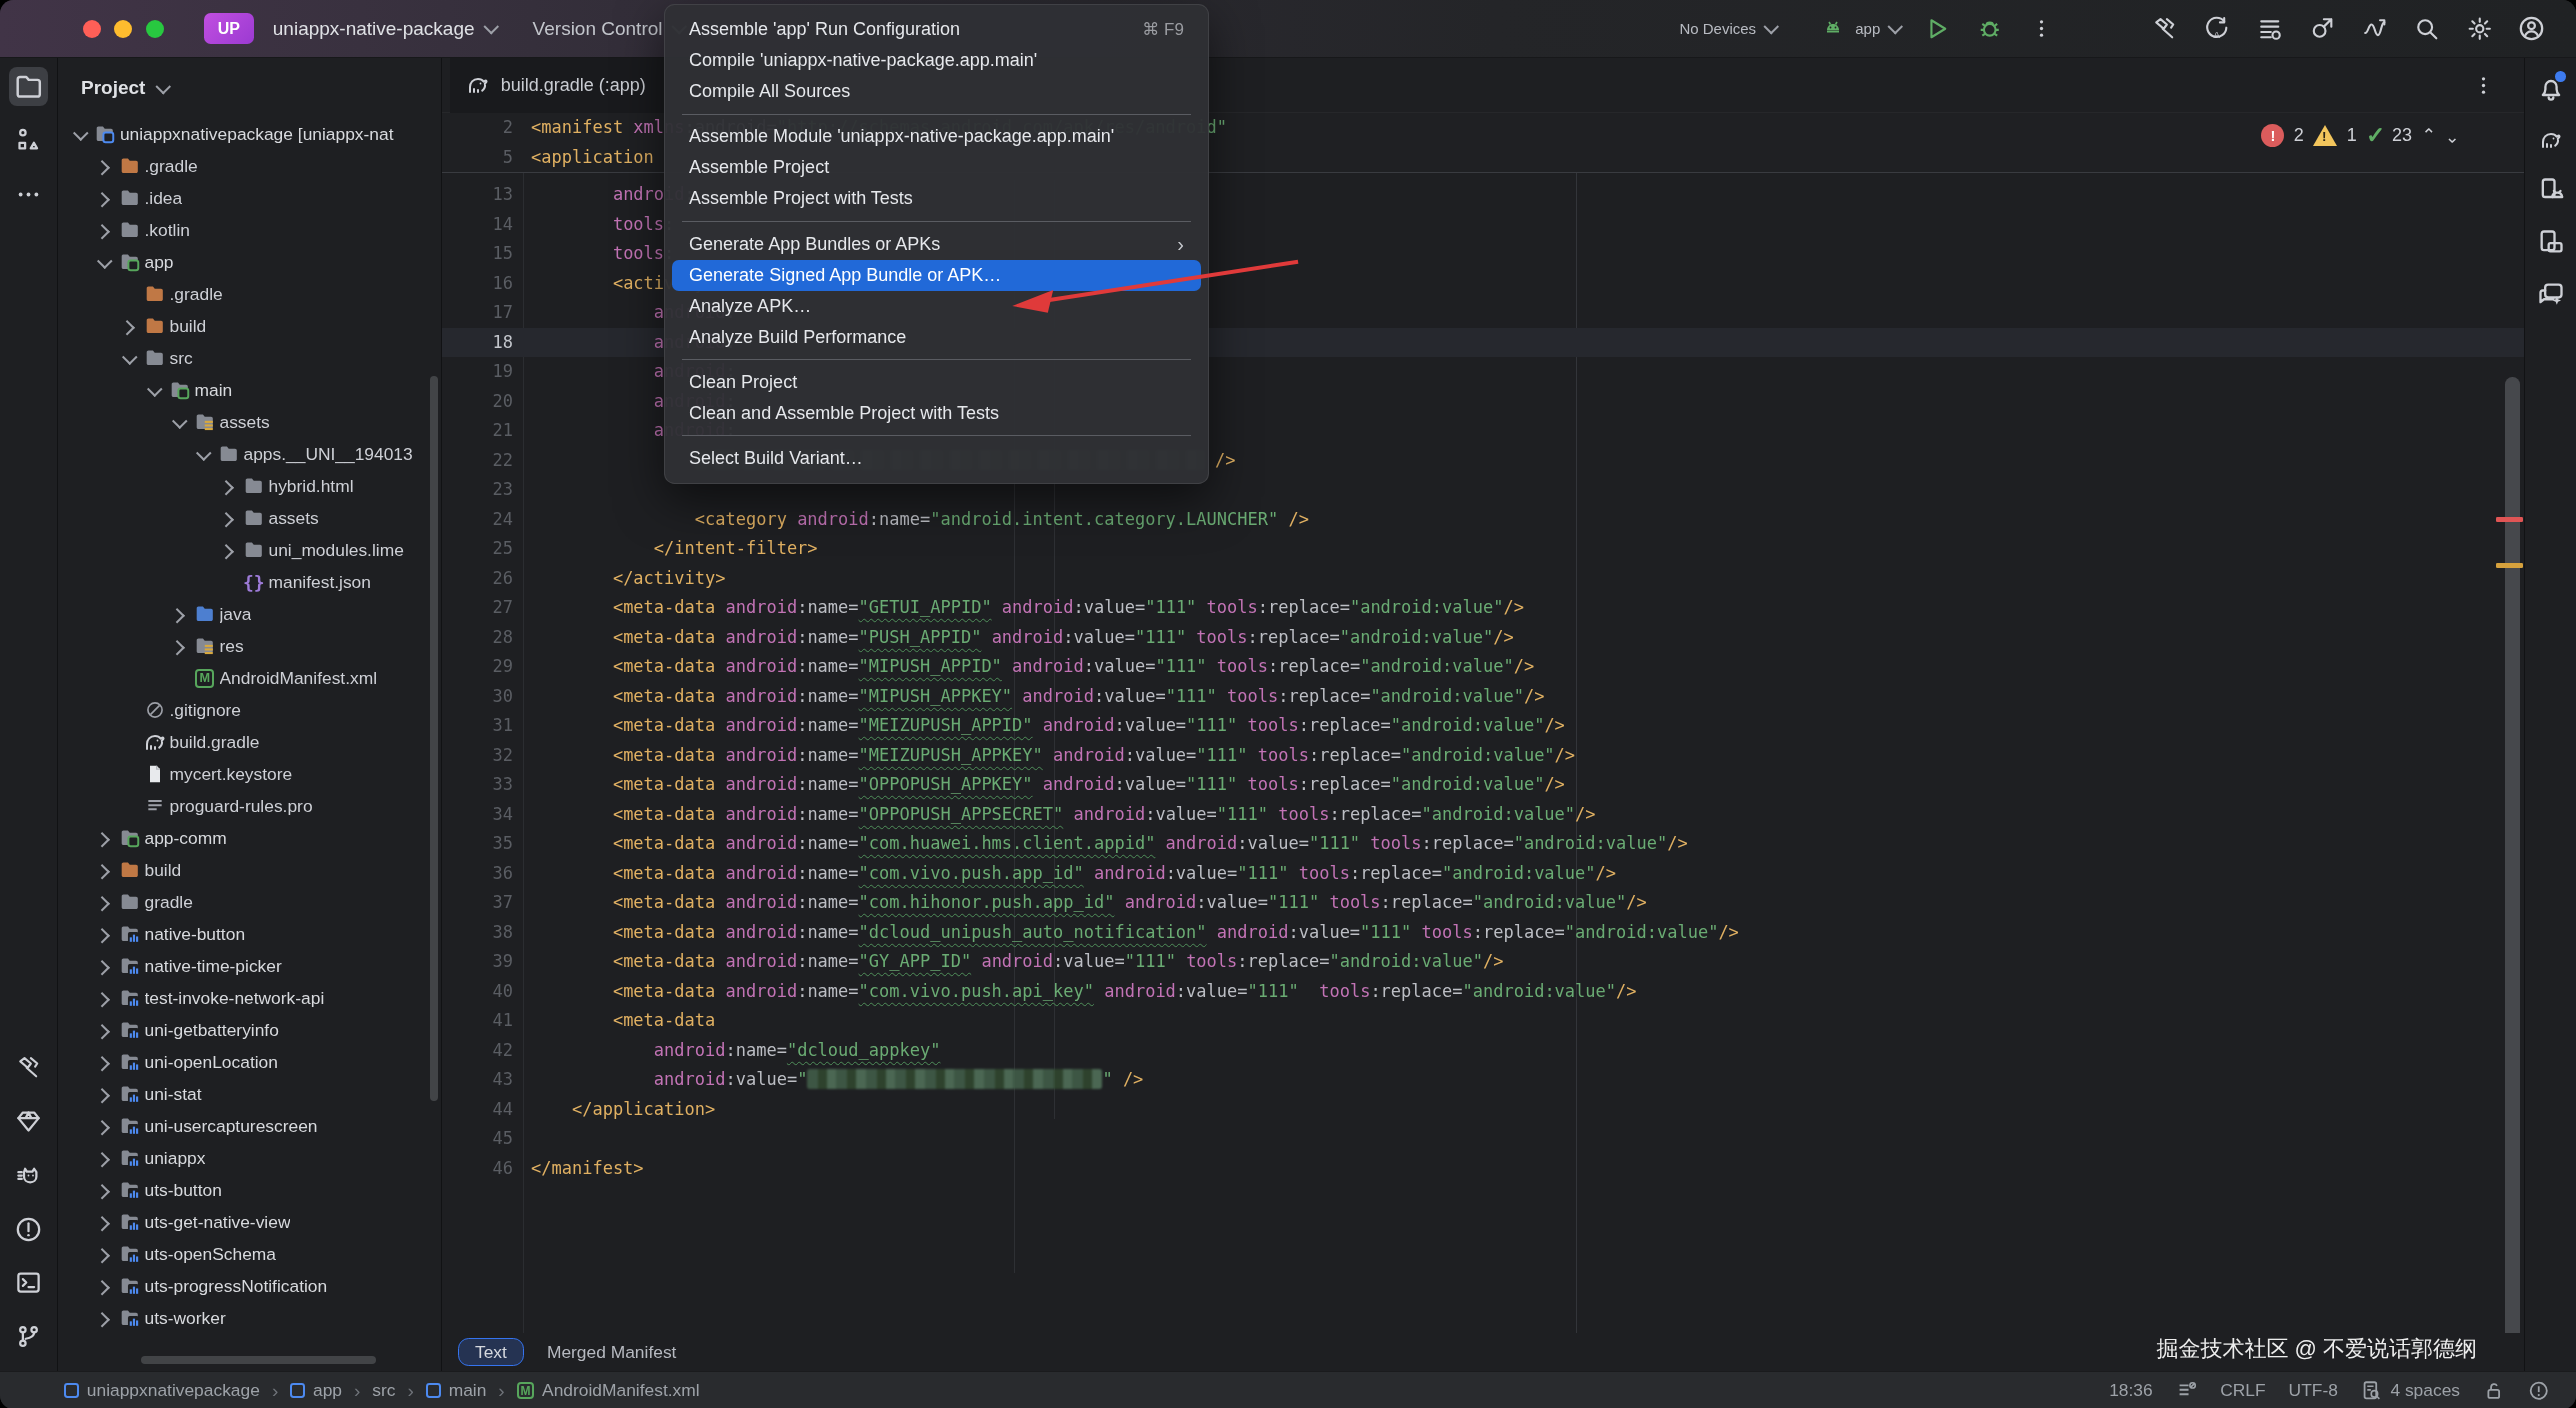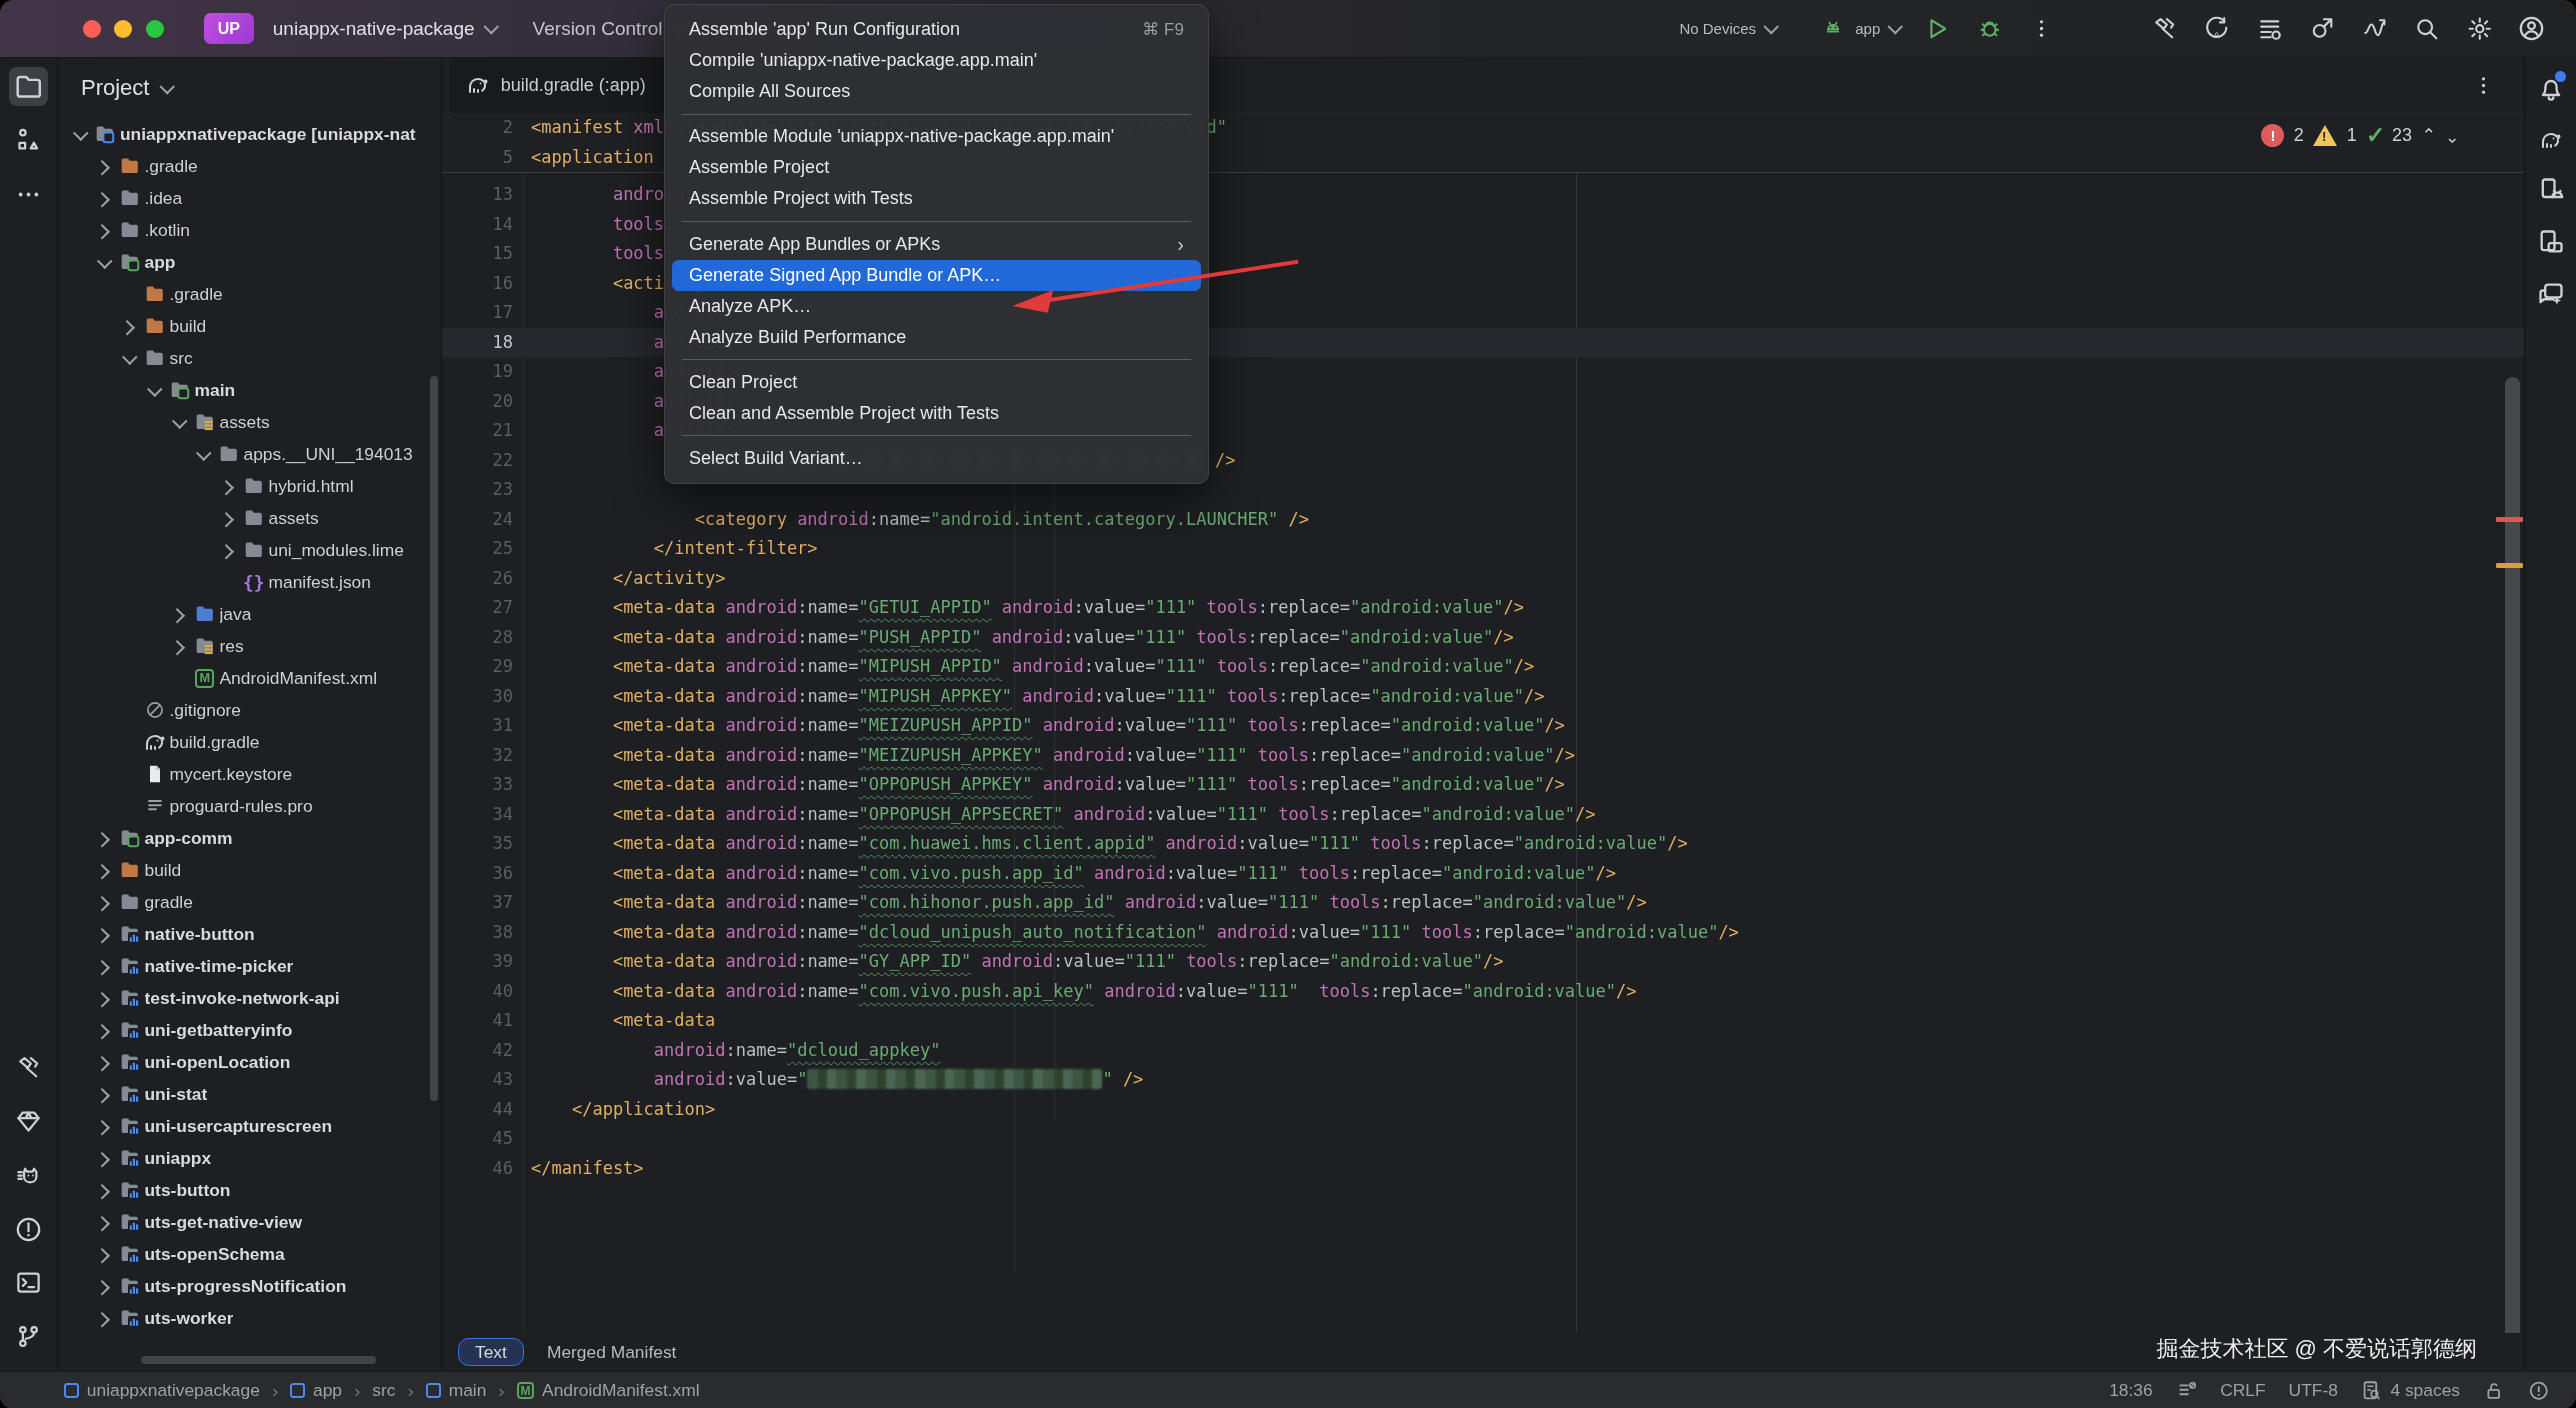--- a/index.html
+++ b/index.html
@@ -23,25 +23,25 @@
 
   
   .main { display:flex; height:1313px; }
   .stripe-left { width:58px; background:#1e1f22; border-right:0.7px solid #111214; display:flex; flex-direction:column; align-items:center; padding-top:9.4px; }
   .stripe-right { width:52px; background:#1e1f22; border-left:0.7px solid #111214; display:flex; flex-direction:column; align-items:center; padding-top:16px; gap:24px; }
   .stripe-btn { width:39px; height:39px; border-radius:8px; display:flex; align-items:center; justify-content:center; margin-bottom:14.8px; }
   .stripe-btn.active { background:#3d3f44; }
   .stripe-spacer { flex:1; }
 
   .project { width:384px; background:#1e1f22; border-right:0.7px solid #111214; position:relative; overflow:hidden; }
-  .proj-head { height:60px; display:flex; align-items:center; gap:10.7px; padding-left:23px; color:#dfe1e5; font-size:22px; font-weight:normal; }
+  .proj-head { height:60px; display:flex; align-items:center; gap:10.7px; padding-left:23px; color:#dfe1e5; font-size:19px; font-weight:bold; }
   .tree { position:relative; }
   .trow { position:relative; height:32px; display:flex; align-items:center; color:#ced0d6; font-size:17.4px; white-space:nowrap; }
   .trow .lbl { overflow:hidden; text-overflow:clip; }
-  .trow.bold { font-weight:bold; color:#d8dade; }
+  .trow.bold { font-weight:normal; color:#d8dade; }
   .trow .tchev { width:23px; flex:none; display:flex; justify-content:center; }
   .trow .ticon { width:29.5px; flex:none; display:flex; justify-content:center; align-items:center; }
   .rowbg-brown { position:absolute; left:0; right:0; top:0; bottom:0; background:rgba(120,72,46,0.28); }
   .rowbg-sel { position:absolute; left:6.7px; right:8px; top:1.3px; bottom:1.3px; background:#43454a; border-radius:6.7px; }
   .trow > * { position:relative; }
   .pv-scroll { position:absolute; right:2.7px; top:318px; width:8px; height:725px; background:rgba(160,164,170,0.28); border-radius:4px; }
   .ph-scroll { position:absolute; left:83px; bottom:6.7px; height:8px; width:235px; background:rgba(160,164,170,0.28); border-radius:4px; }
 
   .editor-col { flex:1; display:flex; flex-direction:column; min-width:0; }
   .tabbar { height:55px; display:flex; align-items:center; background:#1e1f22; border-bottom:0.7px solid #26272a; position:relative; }

